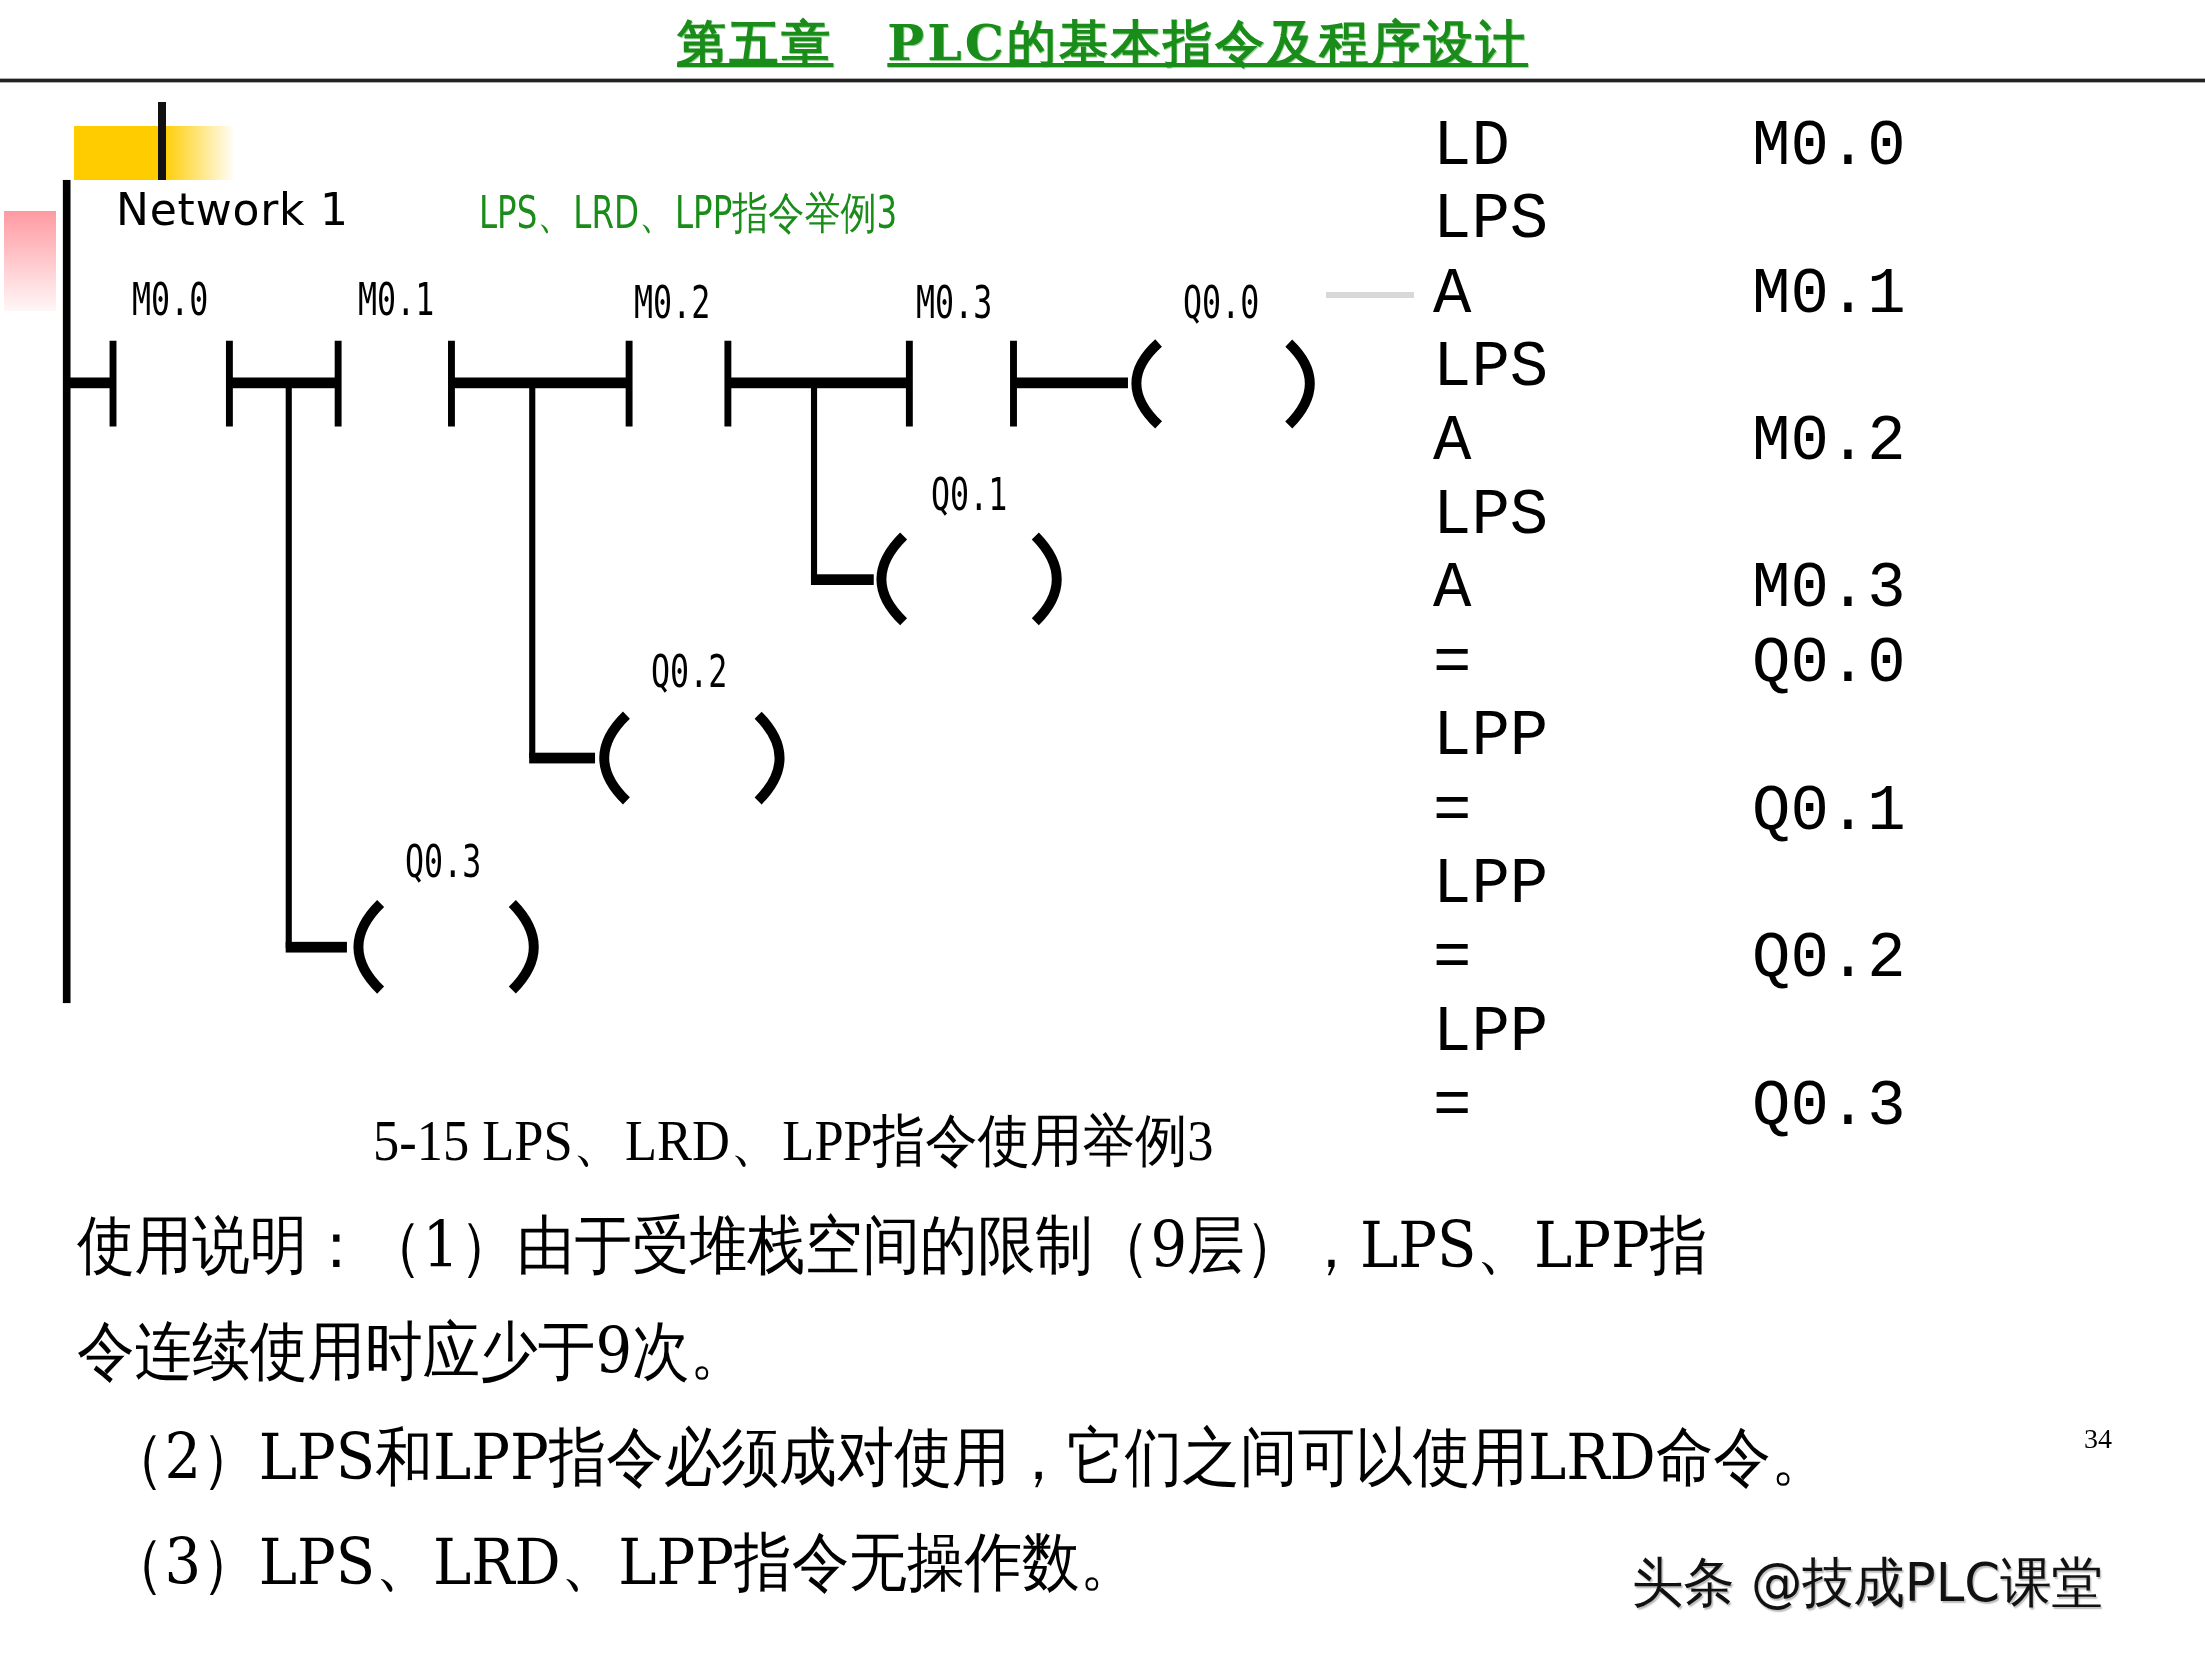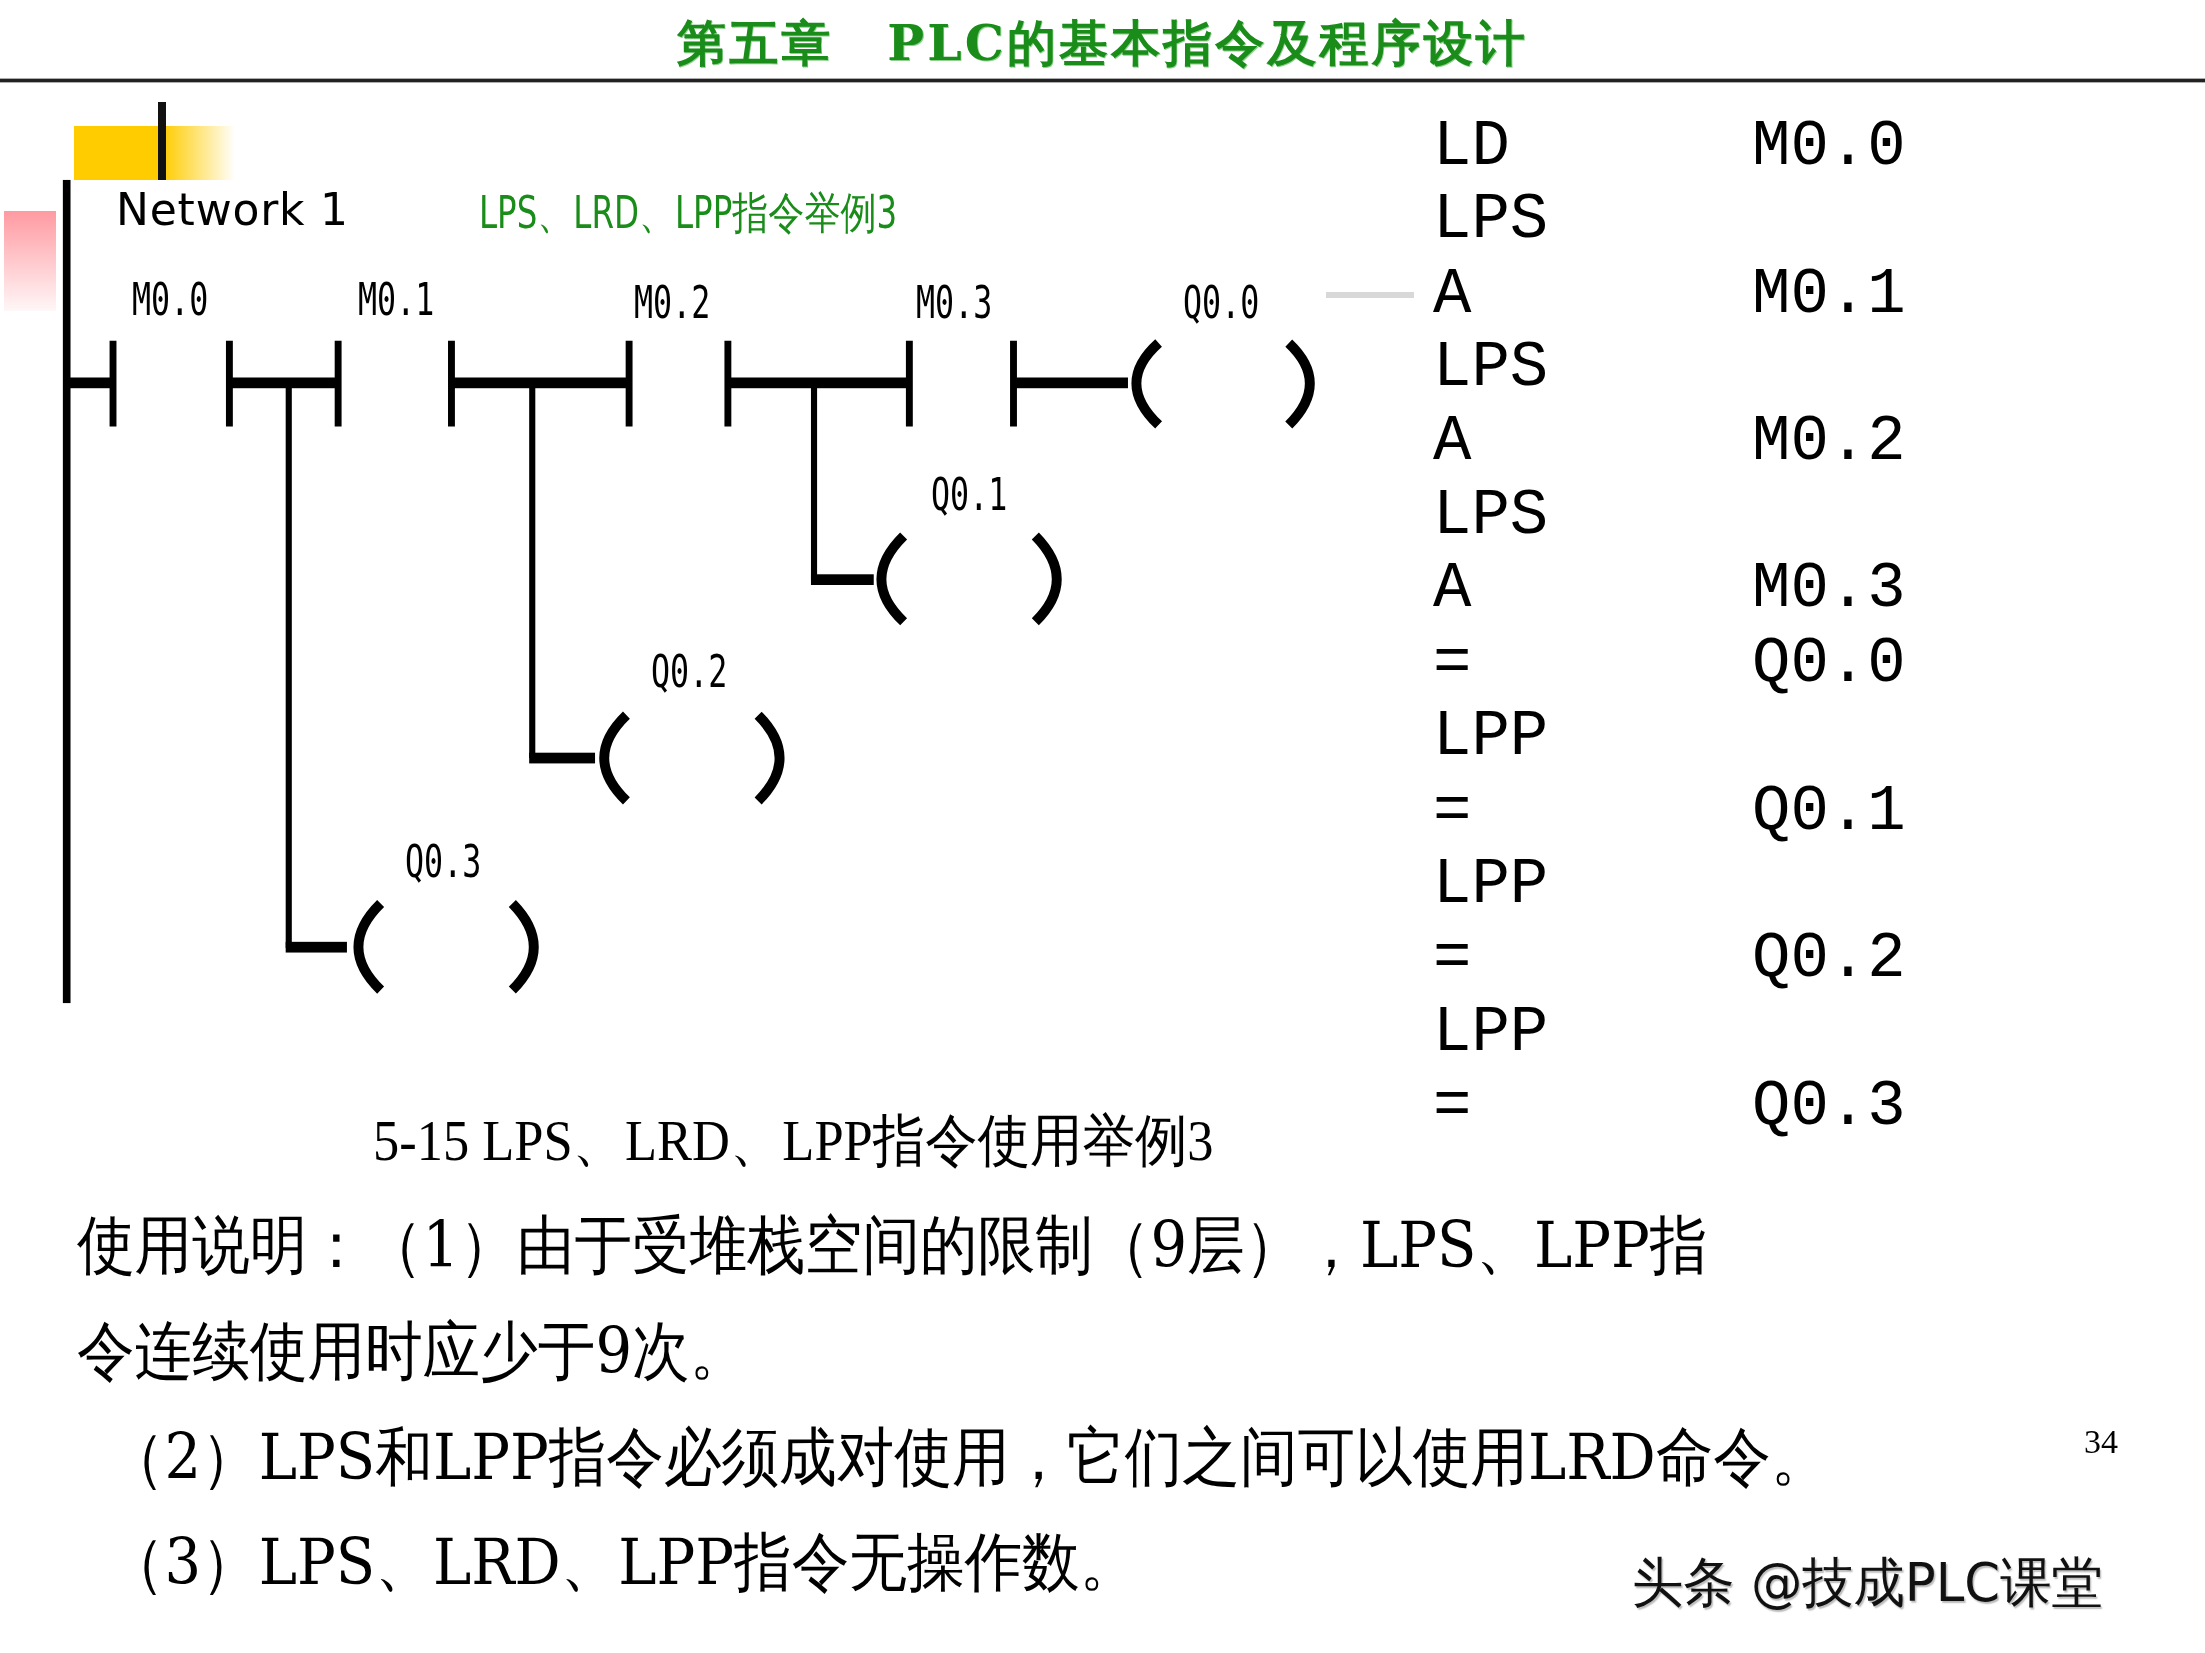--- a/index.html
+++ b/index.html
@@ -1,31 +1,31 @@
 <!DOCTYPE html>
 <html style="font-size:12.3px"><head>
 <meta charset="utf-8">
 <style>
   html, body { margin:0; padding:0; background:#ffffff; }
   body { width:2205px; height:1654px; position:relative; overflow:hidden; font-family:"DejaVu Sans", sans-serif; color:#000; }
   .abs { position:absolute; }
-  .title { left:0; top:10.7px; width:2205px; text-align:center; font-family:"DejaVu Serif", serif; font-weight:bold; font-size:49px; color:#1a8c1a; letter-spacing:3.1px; text-shadow:0.8px 0.8px 0 #8fd08f; }
+  .title { left:0; top:10.7px; width:2205px; text-align:center; font-family:"DejaVu Serif", serif; font-weight:bold; font-size:49px; color:#1a8c1a; letter-spacing:3.1px; text-shadow:0.8px 0.8px 0 #8fd08f;text-decoration:underline; }
   .title .gap { display:inline-block; width:54px; }
   .hrule { left:0; top:79px; width:2205px; height:3.1px; background:#222; box-shadow:0 0.8px 0 #999, 0 -0.8px 0 #999; }
   .yellow-block { left:74px; top:126px; width:161px; height:54px; background:linear-gradient(to right,#ffcc00 0%,#ffcc00 55%,rgba(255,204,0,0.35) 85%,rgba(255,204,0,0) 100%); }
   .tick { left:158px; top:102px; width:7.7px; height:78px; background:#111; }
   .pink-block { left:3.8px; top:211px; width:52px; height:100px; background:linear-gradient(to bottom,rgba(255,120,130,0.75),rgba(255,200,205,0.15)); }
   .network-label { left:116px; top:184px; font-family:"DejaVu Sans", sans-serif; font-weight:normal; font-size:44px; letter-spacing:0.8px; }
   .network-comment { left:479px; top:184px; font-family:"DejaVu Sans Condensed","DejaVu Sans", sans-serif; font-size:44px; color:#1a8c1a; transform:scaleX(0.82); transform-origin:left top; white-space:nowrap; }
   .addr { font-family:"DejaVu Sans Mono", monospace; font-size:44px; transform:scaleX(0.72); transform-origin:left top; white-space:nowrap; }
   svg.ladder { left:0; top:0; }
   .il-mn, .il-op { font-family:Liberation Mono, monospace; font-size:64px; line-height:1; white-space:nowrap; }
   .caption { left:373px; top:1103px; font-family:"Liberation Serif", serif; font-size:57px; white-space:nowrap; transform:scaleX(0.92); transform-origin:left top; }
   .note { font-family:"DejaVu Serif", serif; font-size:64px; white-space:nowrap; transform:scaleX(0.9); transform-origin:left top; }
-  .pagenum { left:2084px; top:1423px; font-family:"Liberation Serif", serif; font-size:34px; }
+  .pagenum { left:2084px; top:1423px; font-family:"Liberation Serif", serif; font-size:28px; }
   .watermark { left:1632px; top:1547px; font-family:"DejaVu Sans", sans-serif; font-size:54px; color:#111; white-space:nowrap; text-shadow:1.5px 1.5px 1.5px #bbb; transform:scaleX(0.95); transform-origin:left top; }
   .ghost-line { left:1326px; top:292px; width:88px; height:6.1px; background:#d8d8d8; }
 </style>
 </head>
 <body>
 
 <div class="abs title">
   <span>第五章</span><span class="gap"></span><span>PLC的基本指令及程序设计</span>
 </div>
 <div class="abs hrule"></div>

